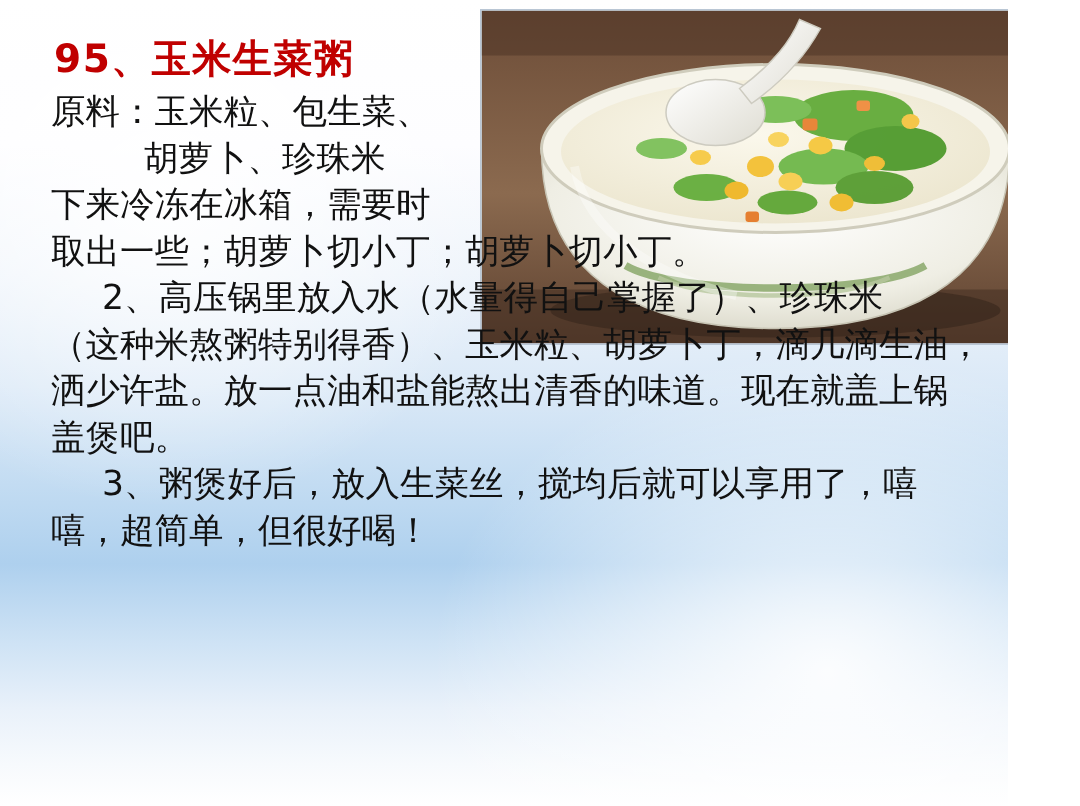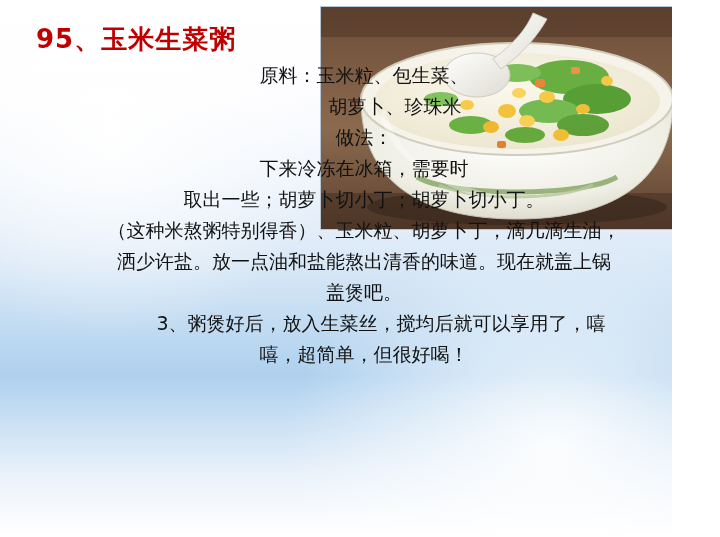--- a/index.html
+++ b/index.html
@@ -79,25 +79,24 @@
     background: #d8e6ef;
     overflow: hidden;
   }
   .photo svg { display: block; }
 
   .body-text {
     position: absolute;
     left: 34px;
     top: 60px;
     width: 660px;
-    font-size: 19px;
+    font-size: 23px;
     line-height: 31px;
     color: #111111;
     font-family: "DejaVu Sans", "Liberation Serif", serif;
-    text-align: center;
   }
   .line { white-space: pre; }
   .ind1 { padding-left: 62px; }
   .ind2 { padding-left: 34px; }
 </style>
 </head>
 <body>
 
 <div id="slide">
 
@@ -177,23 +176,23 @@
           <path d="M172 52 C196 34 206 20 212 6 L226 12 C216 30 200 48 180 62 Z" fill="url(#spoonG)" stroke="#cdcbc0" stroke-width="1"></path>
         </g>
 
         <path d="M62 104 C70 150 120 178 170 190" stroke="#ffffff" stroke-width="6" fill="none" opacity="0.35"></path>
       </svg>
     </div>
 
     <div class="body-text">
       <div class="line">原料：玉米粒、包生菜、</div>
       <div class="line ind1">胡萝卜、珍珠米</div>
-      <div class="line">做法：</div>
       <div class="line">下来冷冻在冰箱，需要时</div>
       <div class="line">取出一些；胡萝卜切小丁；胡萝卜切小丁。</div>
+      <div class="line ind2">2、高压锅里放入水（水量得自己掌握了）、珍珠米</div>
       <div class="line">（这种米熬粥特别得香）、玉米粒、胡萝卜丁，滴几滴生油，</div>
       <div class="line">洒少许盐。放一点油和盐能熬出清香的味道。现在就盖上锅</div>
       <div class="line">盖煲吧。</div>
       <div class="line ind2">3、粥煲好后，放入生菜丝，搅均后就可以享用了，嘻</div>
       <div class="line">嘻，超简单，但很好喝！</div>
     </div>
 
   </div>
 </div>
 

